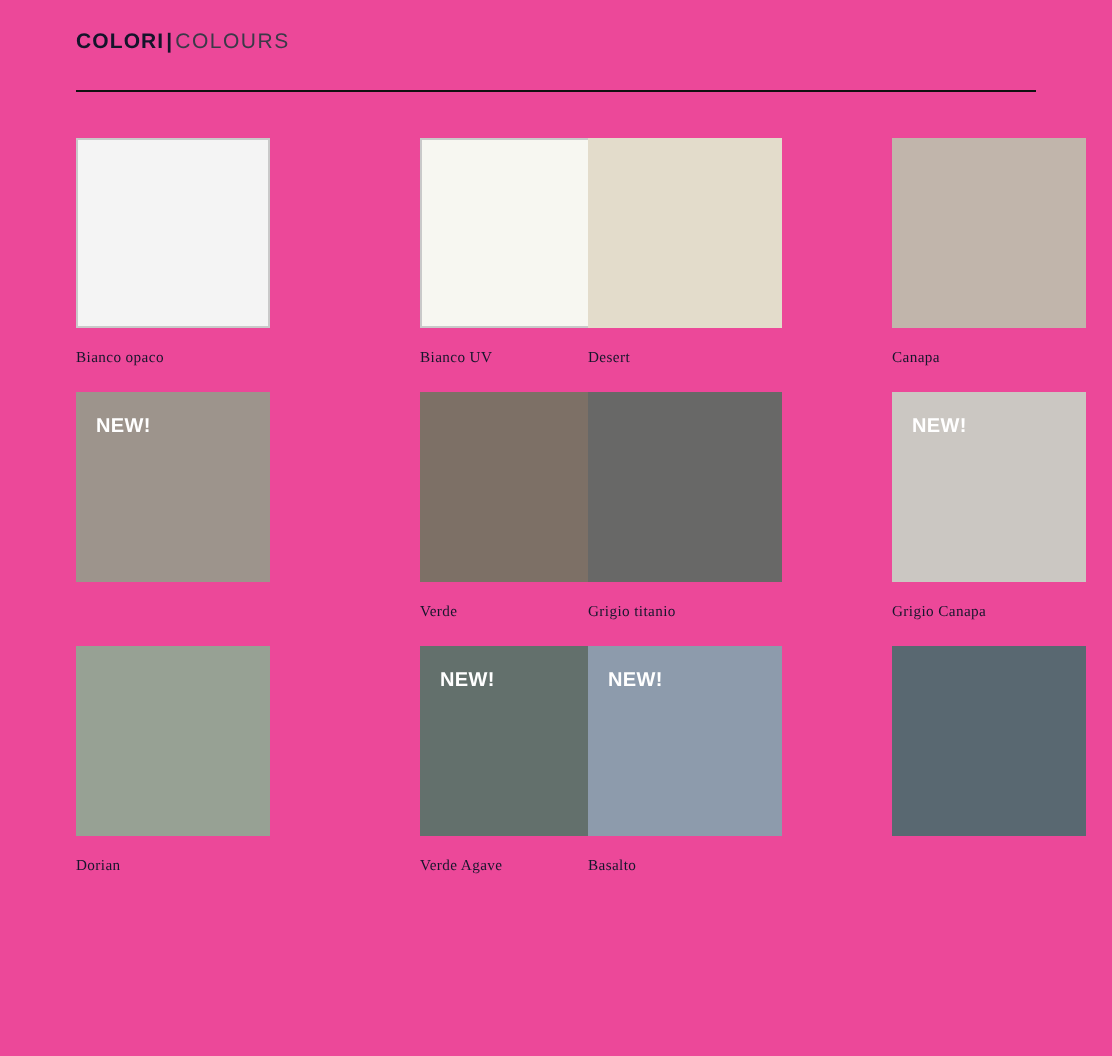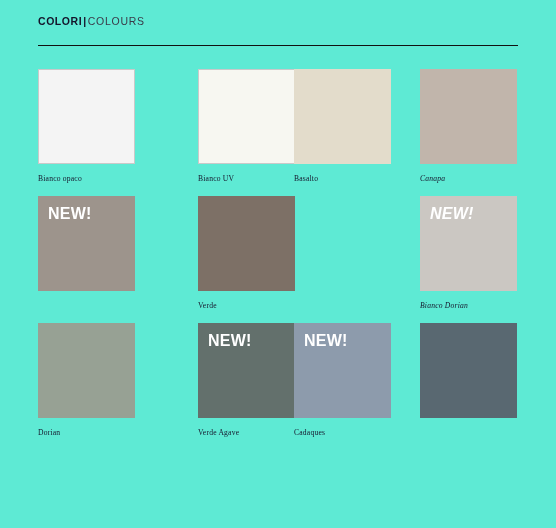--- a/index.html
+++ b/index.html
@@ -12,21 +12,21 @@
     height: 528px;
     overflow: hidden;
     font-family: "Liberation Sans", sans-serif;
     -webkit-font-smoothing: antialiased;
   }
 
   .page {
     position: relative;
     width: 556px;
     height: 528px;
-    background: #5eead4;
+    background: #ec4899;
     box-sizing: border-box;
   }
 
   
   .header {
     position: absolute;
     left: 38px;
     top: 11px;
     width: 480px;
     height: 16px;
@@ -71,23 +71,23 @@
     top: 69px;
     width: 518px;
     height: 380px;
   }
 
   .swatch-cell {
     position: absolute;
     width: 104px;
   }
   .swatch-cell.col0 { left: 0px; }
-  .swatch-cell.col1 { left: 128px; padding-left: 32px; }
+  .swatch-cell.col1 { left: 140px; padding-left: 32px; }
   .swatch-cell.col2 { left: 256px; }
-  .swatch-cell.col3 { left: 382px; font-style: italic; }
+  .swatch-cell.col3 { left: 408px; }
 
   .swatch-cell.row0 { top: 0px; }
   .swatch-cell.row1 { top: 127px; }
   .swatch-cell.row2 { top: 254px; }
 
   .swatch-chip {
     position: relative;
     width: 97px;
     height: 95px;
     box-sizing: border-box;
@@ -95,21 +95,21 @@
   }
   .swatch-chip.bordered {
     border: 1px solid #c9c9c9;
   }
 
   .new-badge {
     position: absolute;
     left: 10px;
     top: 9px;
     font-family: "Liberation Sans", sans-serif;
-    font-size: 16px;
+    font-size: 10px;
     font-weight: bold;
     letter-spacing: 0.2px;
     color: #ffffff;
     line-height: 18px;
     white-space: nowrap;
   }
 
   .swatch-label {
     margin-top: 10px;
     font-family: "Liberation Serif", serif;
@@ -144,21 +144,21 @@
       <div class="swatch-chip bordered" style="background: rgb(247, 247, 241);">
         <span class="new-badge"></span>
       </div>
       <div class="swatch-label">Bianco UV</div>
     </div>
 
     <div class="swatch-cell row0 col2">
       <div class="swatch-chip" style="background: rgb(227, 220, 203);">
         <span class="new-badge"></span>
       </div>
-      <div class="swatch-label">Basalto</div>
+      <div class="swatch-label">Desert</div>
     </div>
 
     <div class="swatch-cell row0 col3">
       <div class="swatch-chip" style="background: rgb(193, 181, 171);">
         <span class="new-badge"></span>
       </div>
       <div class="swatch-label">Canapa</div>
     </div>
 
     <div class="swatch-cell row1 col0">
@@ -167,47 +167,53 @@
       </div>
     </div>
 
     <div class="swatch-cell row1 col1">
       <div class="swatch-chip" style="background: rgb(125, 112, 102);">
         <span class="new-badge"></span>
       </div>
       <div class="swatch-label">Verde</div>
     </div>
 
+    <div class="swatch-cell row1 col2">
+      <div class="swatch-chip" style="background: rgb(104, 104, 103);">
+        <span class="new-badge"></span>
+      </div>
+      <div class="swatch-label">Grigio titanio</div>
+    </div>
 
     <div class="swatch-cell row1 col3">
       <div class="swatch-chip" style="background: rgb(203, 199, 194);">
         <span class="new-badge">NEW!</span>
       </div>
-      <div class="swatch-label">Bianco Dorian</div>
+      <div class="swatch-label">Grigio Canapa</div>
     </div>
 
     <div class="swatch-cell row2 col0">
       <div class="swatch-chip" style="background: rgb(151, 161, 148);">
         <span class="new-badge"></span>
       </div>
       <div class="swatch-label">Dorian</div>
     </div>
 
     <div class="swatch-cell row2 col1">
       <div class="swatch-chip" style="background: rgb(99, 112, 108);">
         <span class="new-badge">NEW!</span>
       </div>
       <div class="swatch-label">Verde Agave</div>
     </div>
 
     <div class="swatch-cell row2 col2">
       <div class="swatch-chip" style="background: rgb(141, 155, 172);">
         <span class="new-badge">NEW!</span>
       </div>
-      <div class="swatch-label">Cadaques</div>
+      <div class="swatch-label">Basalto</div>
     </div>
 
     <div class="swatch-cell row2 col3">
       <div class="swatch-chip" style="background: rgb(89, 104, 113);">
         <span class="new-badge"></span>
       </div>
     </div>
 
   </div>
 </div>

